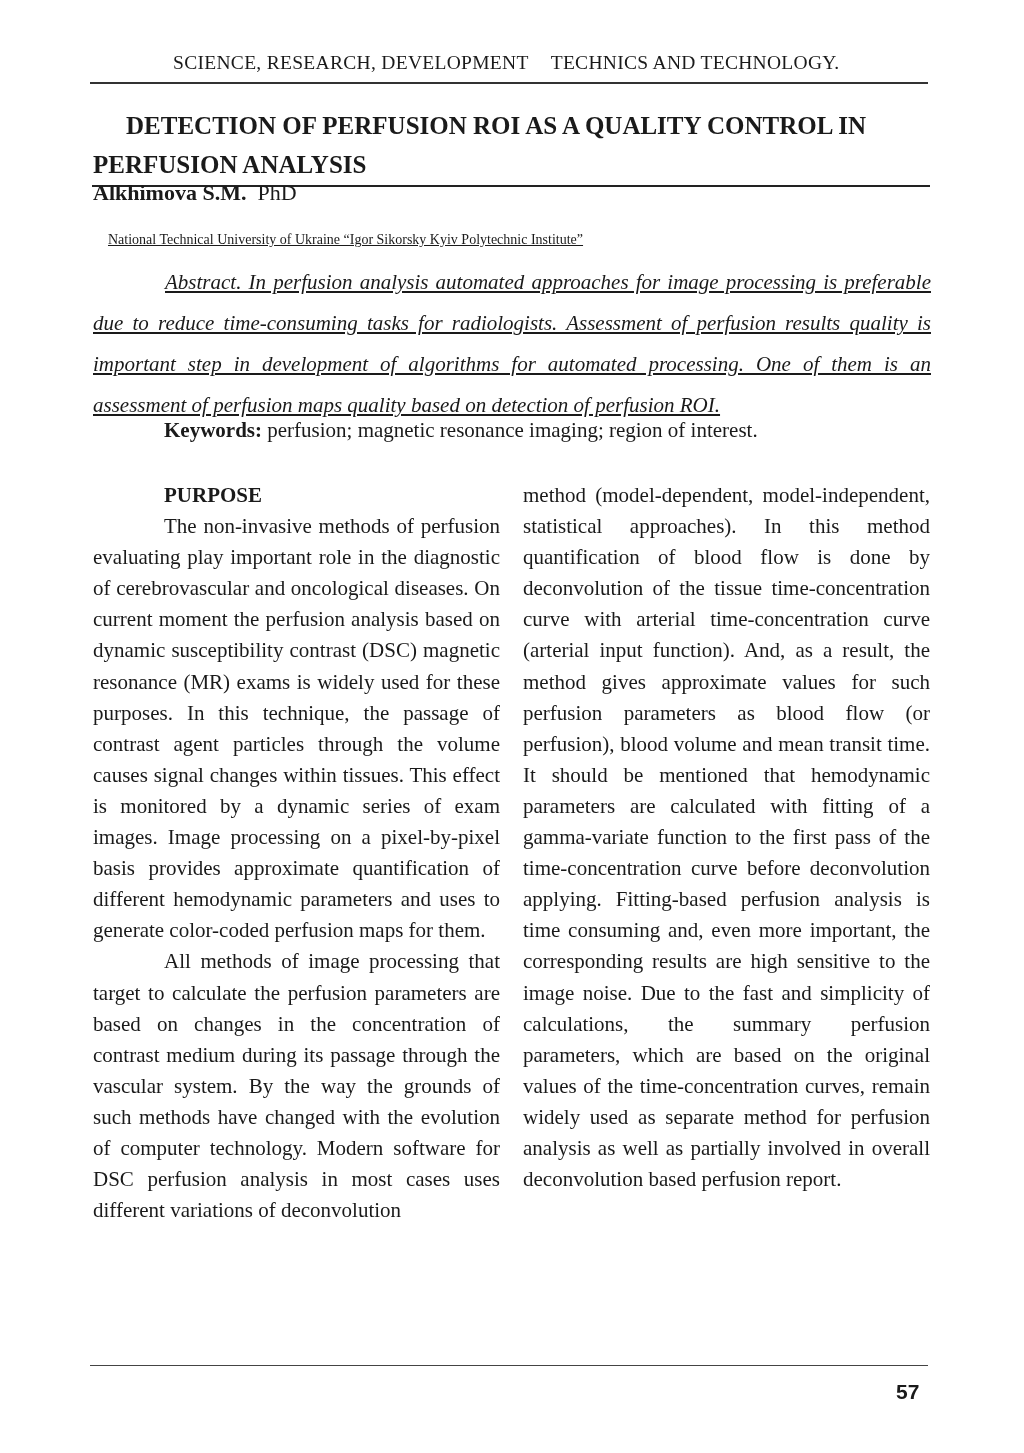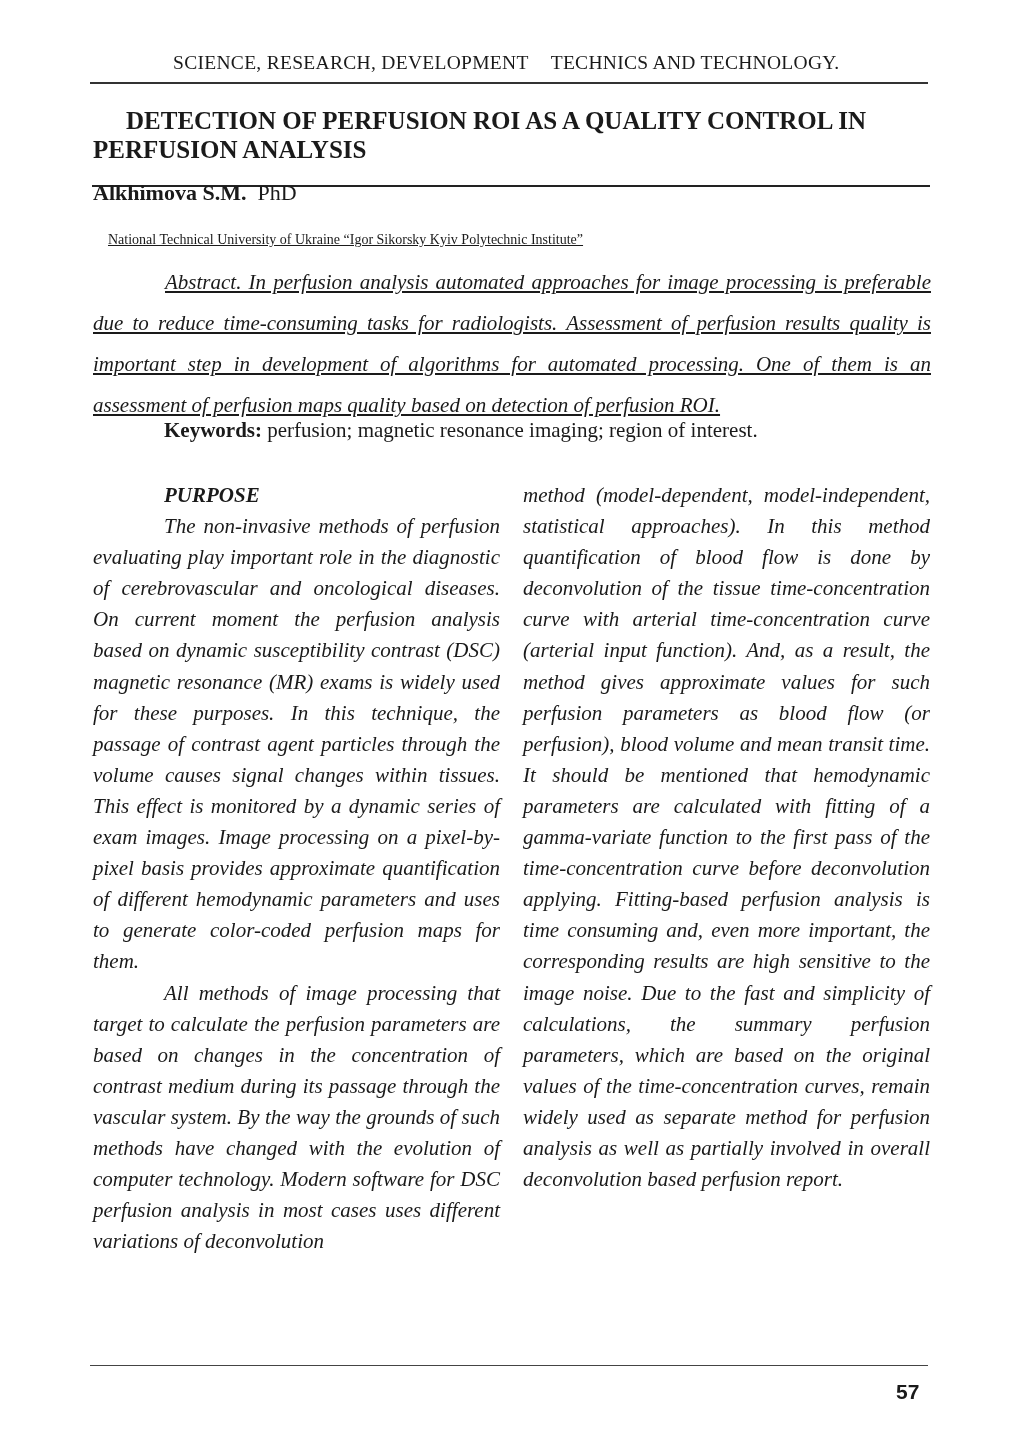--- a/index.html
+++ b/index.html
@@ -1,32 +1,32 @@
 <!DOCTYPE html>
 <html><head>
 <meta charset="utf-8">
 <style>
   html, body { margin: 0; padding: 0; background: #ffffff; }
   body { width: 1024px; height: 1453px; position: relative; overflow: hidden;
          font-family: "Liberation Serif", "DejaVu Serif", serif; color: #1a1a1a; }
   .running-head { position: absolute; left: 173px; top: 52px; font-size: 19.5px; letter-spacing: 0.3px; white-space: nowrap; }
   .running-head .gap { display: inline-block; width: 22px; }
   .rule-top { position: absolute; left: 90px; top: 82px; width: 838px; height: 2px; background: #333; }
-  .title { position: absolute; left: 93px; top: 106px; width: 840px; font-size: 25px; font-weight: bold; line-height: 29px; }
+  .title { position: absolute; left: 93px; top: 106px; width: 840px; font-size: 25px; font-weight: bold; line-height: 39px; }
   .title .indent { display: inline-block; width: 33px; }
   .rule-title { position: absolute; left: 92px; top: 185px; width: 838px; height: 2px; background: #222; }
   .author { position: absolute; left: 93px; top: 180px; font-size: 22px; }
   .author b { font-weight: bold; }
   .affil { position: absolute; left: 108px; top: 232px; font-size: 14px; white-space: nowrap; text-decoration: underline; }
   .abstract { position: absolute; left: 93px; top: 262px; width: 838px; font-size: 21px; line-height: 41px; font-style: italic; text-align: justify; text-decoration: underline; }
   .abstract .ind { display: inline-block; width: 72px; }
   .keywords { position: absolute; left: 164px; top: 418px; font-size: 21px; white-space: nowrap; }
   .keywords b { font-weight: bold; }
   .col { position: absolute; top: 480px; width: 407px; font-size: 21px; line-height: 31.1px; text-align: justify; }
-  .col p { margin: 0; font-style: italic; }
+  .col p { margin: 0; }
   .col-left { left: 93px; }
   .col-right { left: 523px; }
   .heading { font-weight: bold; padding-left: 71px; }
   .pind { text-indent: 71px; }
   .rule-bottom { position: absolute; left: 90px; top: 1365px; width: 838px; height: 1px; background: #444; }
   .page-num { position: absolute; left: 896px; top: 1380px; font-family: "Liberation Sans", "DejaVu Sans", sans-serif; font-weight: bold; font-size: 21px; text-align: right; }
 </style>
 </head>
 <body>
 

